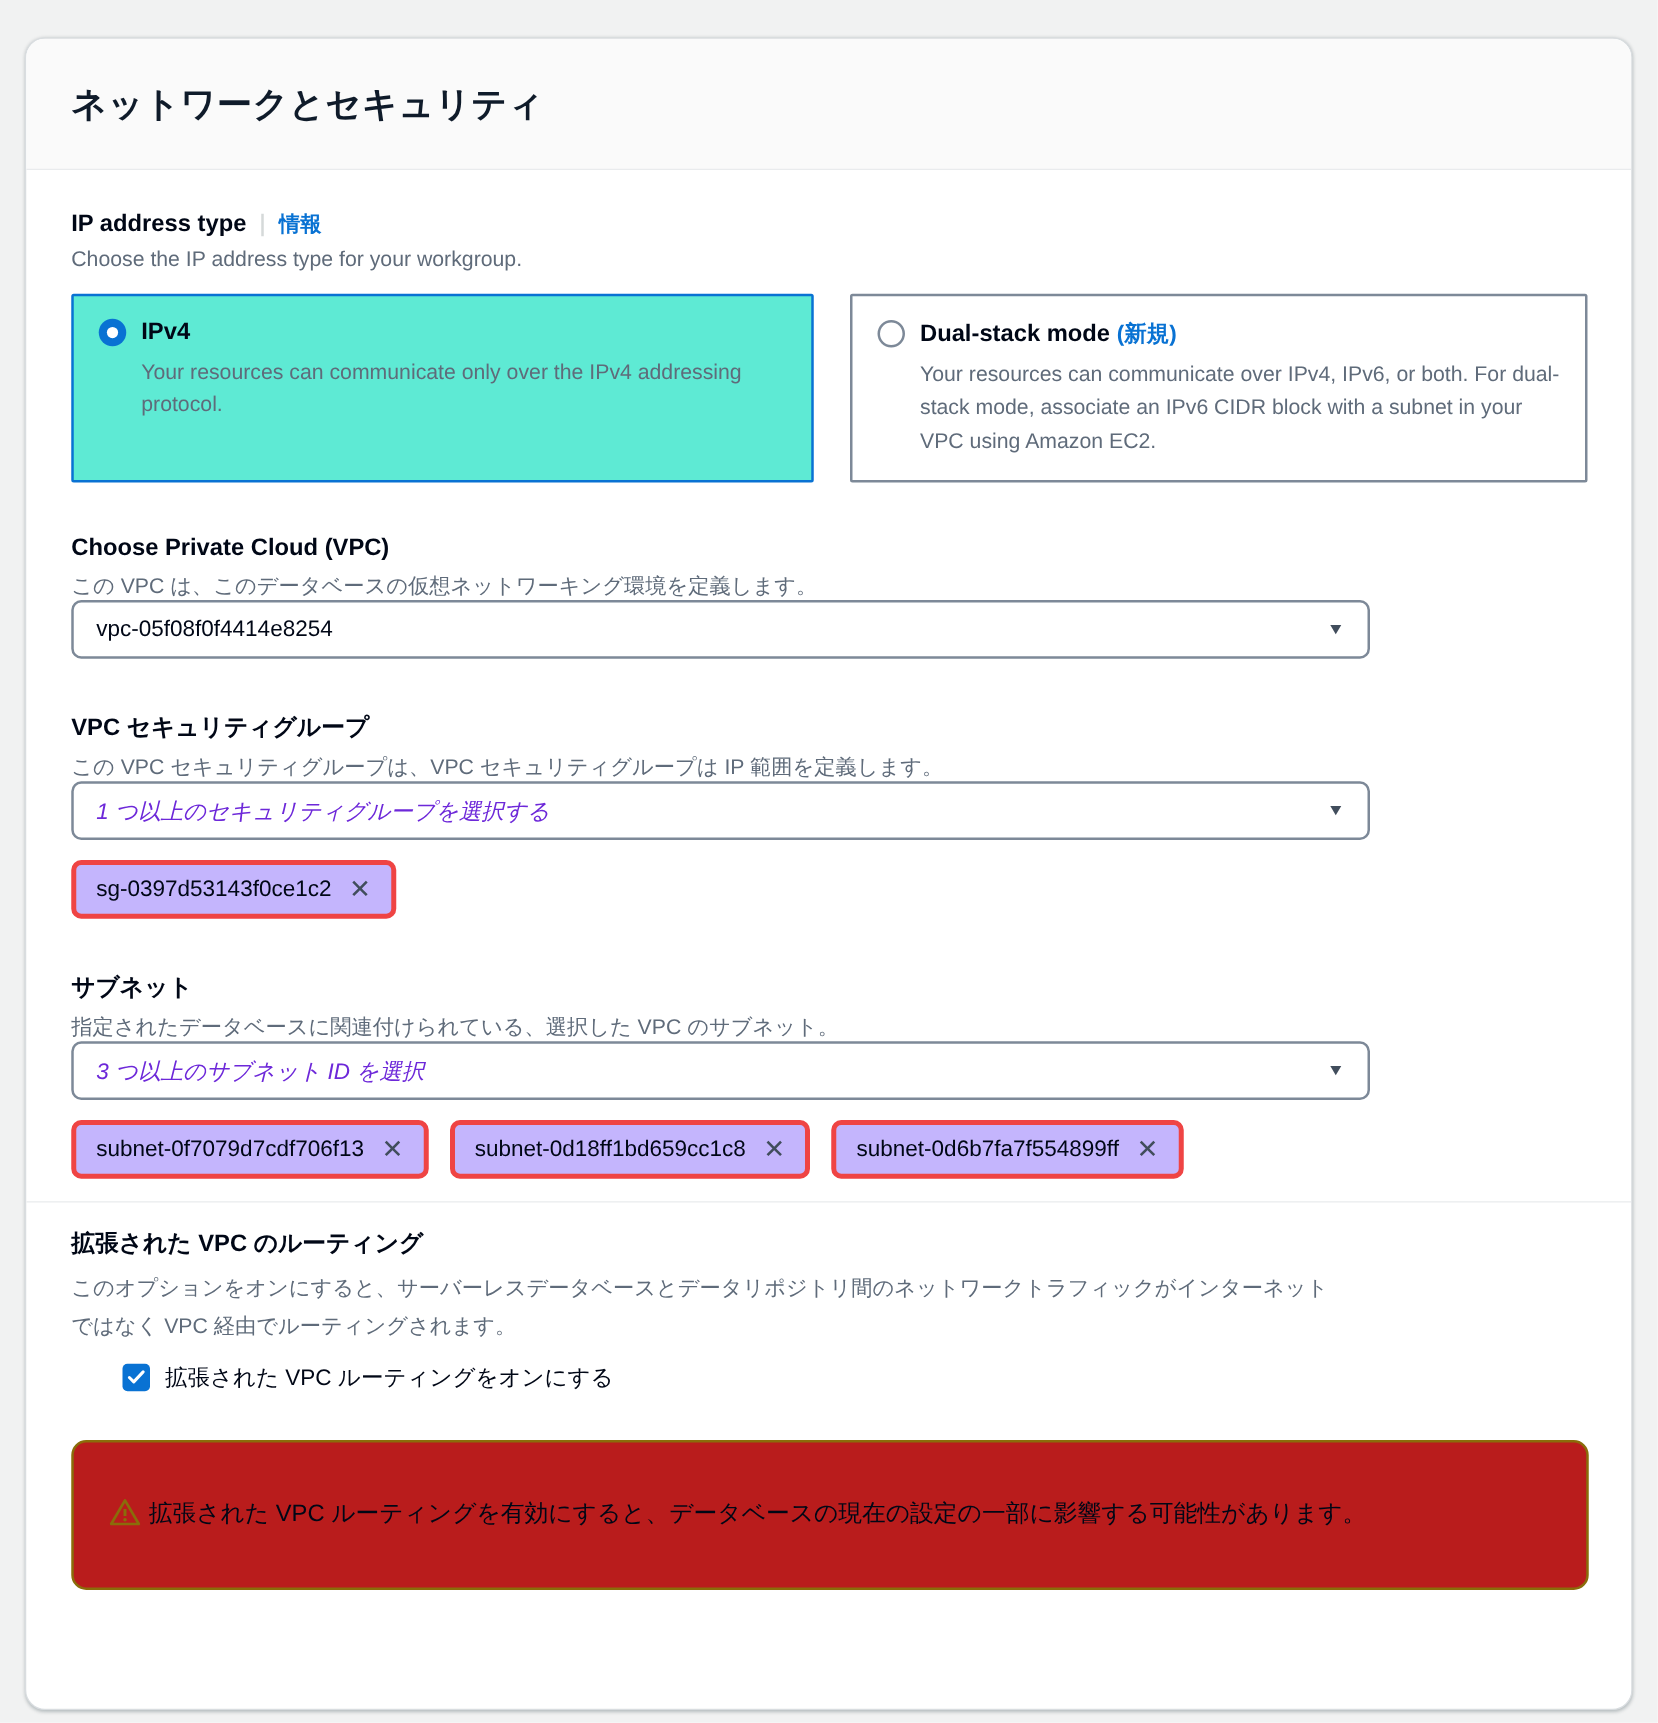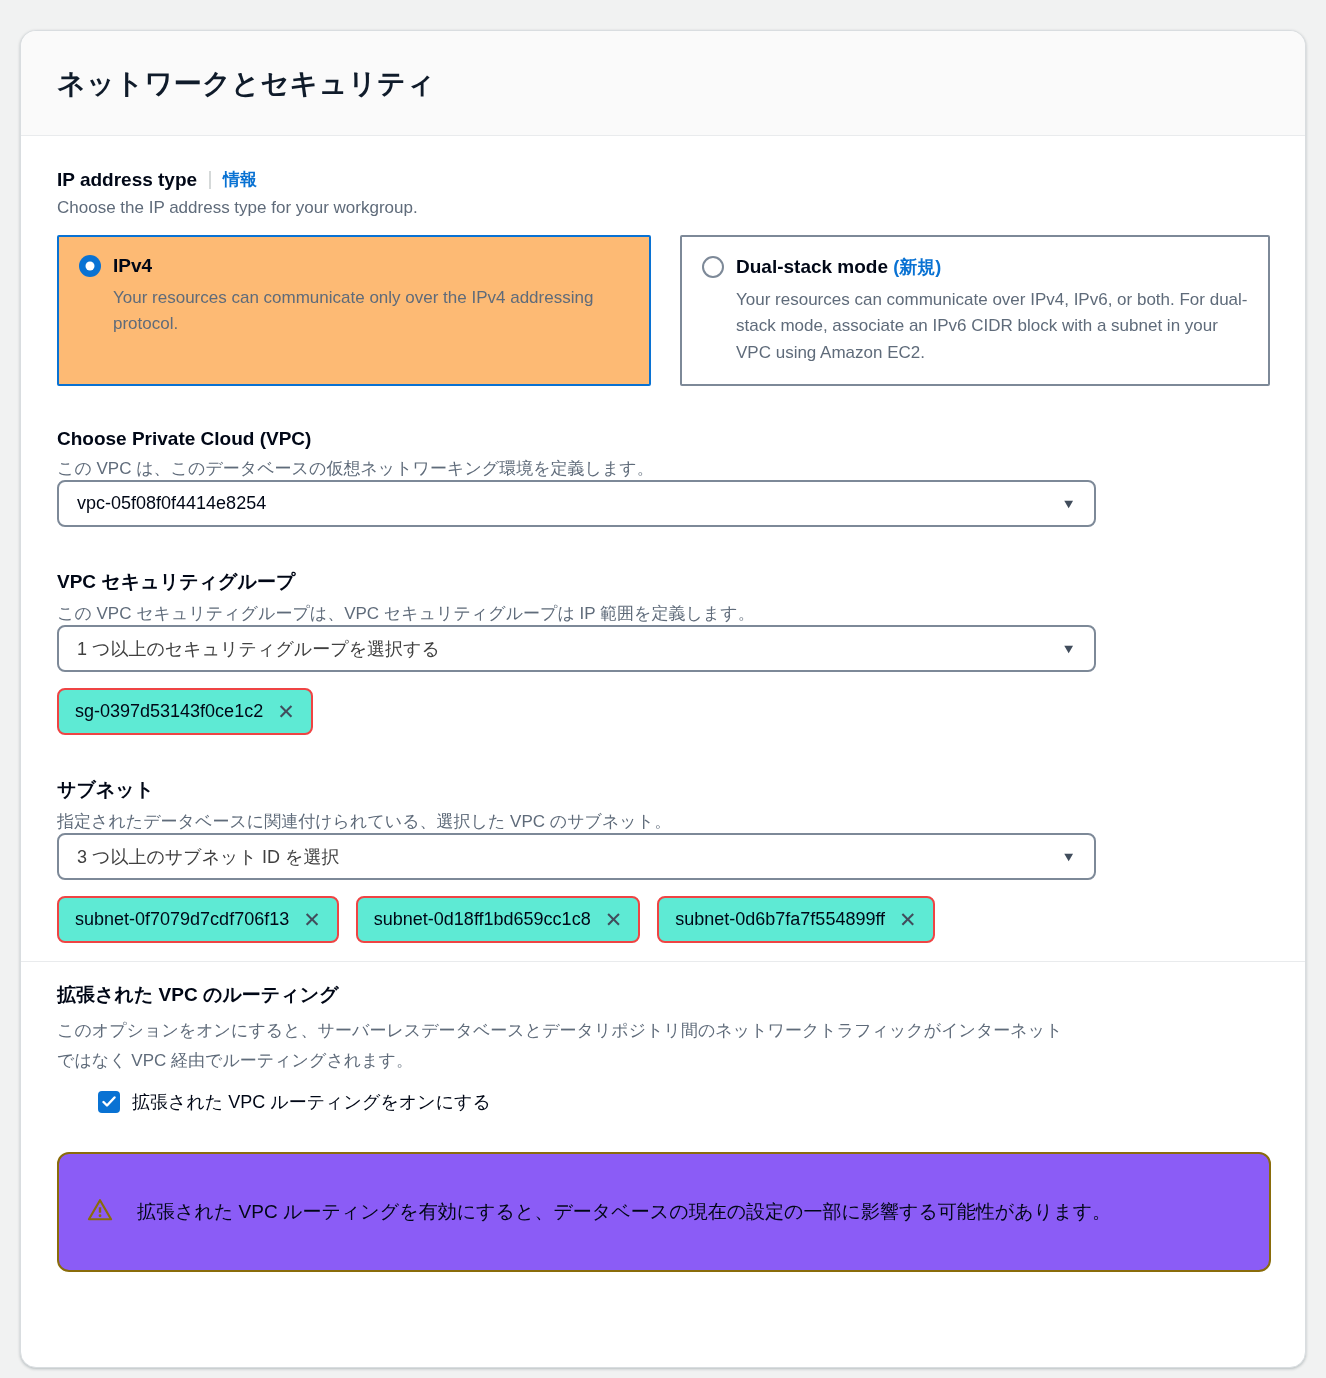--- a/index.html
+++ b/index.html
@@ -31,21 +31,21 @@
   .label-sep { width: 2px; height: 18px; background: #d5d9d9; margin: 0 12px; }
   .info-link { font-size: 17px; font-weight: 700; color: #0972d3; text-decoration: none; cursor: pointer; }
   .field-desc { font-size: 17px; color: #5f6b7a; margin-top: 7px; }
 
   
   .tiles { display: grid; grid-template-columns: 594px 590px; gap: 29px; margin-top: 17px; }
   .tile {
     border: 2px solid #7d8998; border-radius: 2px;
     background: #ffffff; padding: 18px 20px; min-height: 145px; cursor: pointer;
   }
-  .tile.selected { border-color: #0972d3; background: #fdba74; }
+  .tile.selected { border-color: #0972d3; background: #5eead4; }
   .tile-head { display: flex; align-items: center; gap: 12px; }
   .radio {
     width: 22px; height: 22px; border-radius: 50%;
     border: 2px solid #7d8998; background: #fff; flex: 0 0 auto; position: relative;
   }
   .radio.checked { border: none; background: #0972d3; }
   .radio.checked::after {
     content: ""; position: absolute; left: 50%; top: 50%;
     width: 9px; height: 9px; border-radius: 50%; background: #ffffff;
     transform: translate(-50%, -50%);
@@ -56,27 +56,27 @@
 
   .section { margin-top: 42px; }
 
   .select {
     width: 1039px; height: 47px; 
     border: 2px solid #7d8998; border-radius: 8px; background: #fff;
     display: flex; align-items: center; justify-content: space-between;
     padding: 0 18px; cursor: pointer;
   }
   .select-value { font-size: 18px; color: #000716; }
-  .select-placeholder { font-size: 18px; color: #404040; }
+  .select-placeholder { font-size: 18px; color: #6d28d9; font-style: italic; }
   .caret { font-size: 15px; color: #414d5c; transform: scaleY(.85); }
 
   .token-row { display: flex; flex-wrap: wrap; gap: 17px; margin-top: 16px; width: 901px; }
   .token {
     display: inline-flex; align-items: center; gap: 12px;
-    background: #5eead4; border: 2px solid #ef4444; border-radius: 8px;
+    background: #c4b5fd; border: 4px solid #ef4444; border-radius: 8px;
     height: 47px; padding: 0 14px 0 16px;
   }
   .token-label { font-size: 18px; color: #000716; }
   .token-dismiss {
     background: none; border: none; cursor: pointer;
     font-size: 21px; line-height: 1; color: #414d5c; padding: 2px;
   }
 
   .hr { border: none; border-top: 1px solid #e9ebed; margin: 18px 0 0 0; }
 
@@ -84,22 +84,22 @@
   .checkbox-row { display: flex; align-items: center; gap: 12px; margin-top: 14px; cursor: pointer; padding-left: 41px; }
   .checkbox {
     width: 22px; height: 22px; border-radius: 4px; background: #0972d3;
     display: flex; align-items: center; justify-content: center; flex: 0 0 auto;
   }
   .checkbox svg { display: block; }
   .checkbox-label { font-size: 18px; color: #000716; }
 
   .alert {
     margin: 38px 0 32px 0; width: 1214px;
-    background: #8b5cf6; border: 2px solid #8a6c0a; border-radius: 12px;
-    padding: 40px 28px; display: flex; align-items: flex-start; gap: 24px;
+    background: #b91c1c; border: 2px solid #8a6c0a; border-radius: 12px;
+    padding: 40px 28px; display: flex; align-items: flex-start; gap: 6px;
   }
   .alert-icon { flex: 0 0 auto; margin-top: 3px; }
   .alert-text { font-size: 19px; color: #000716; line-height: 1.9; max-width: 1110px; }
 </style>
 </head>
 <body>
 
 <div class="card">
 
   <div class="card-header">

